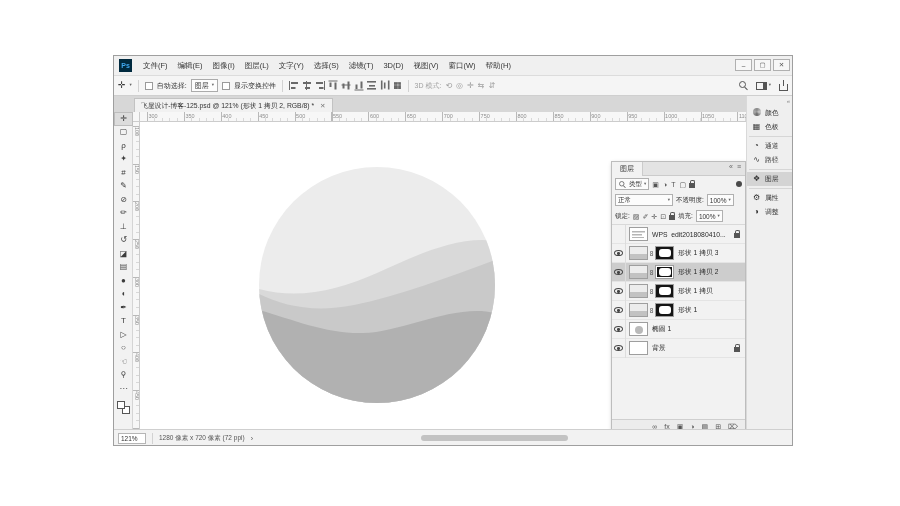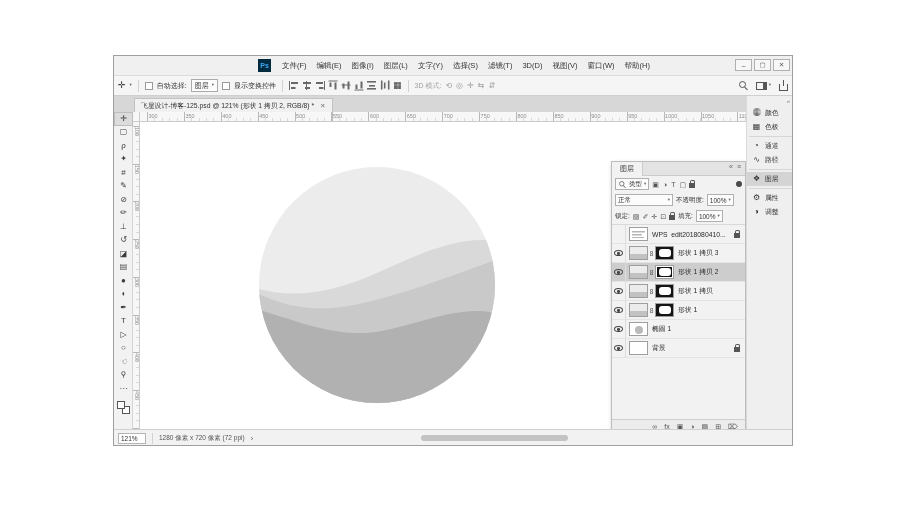--- a/index.html
+++ b/index.html
@@ -1,21 +1,21 @@
 <!DOCTYPE html>
 <html><head>
 <meta charset="utf-8">
 <style>
   html,body{margin:0;padding:0;background:#fff;}
   *{box-sizing:border-box;font-family:"Liberation Sans","DejaVu Sans",sans-serif;}
   .shot{position:relative;width:900px;height:506px;background:#fff;overflow:hidden;}
   .pswin{position:absolute;left:113px;top:55px;width:680px;height:391px;background:#f0f0f0;border:1px solid #9f9f9f;overflow:hidden;}
 
   
-  .menubar{position:absolute;left:0;top:0;width:680px;height:20px;background:#f0f0f0;border-bottom:1px solid #dcdcdc;display:flex;align-items:center;justify-content:center;}
+  .menubar{position:absolute;left:0;top:0;width:680px;height:20px;background:#f0f0f0;border-bottom:1px solid #dcdcdc;display:flex;align-items:center;}
   .pslogo{width:13px;height:13px;margin:0 6px 0 5px;background:#002a3f;color:#3fa8f0;font-size:7px;font-weight:bold;display:flex;align-items:center;justify-content:center;}
   .menu-item{font-size:7.5px;color:#333;padding:0 5px;line-height:20px;cursor:default;}
   .wctrls{position:absolute;right:4px;top:3px;display:flex;gap:2px;}
   .wbtn{width:17px;height:12px;border:1px solid #b0b0b0;background:#f7f7f7;color:#555;font-size:6.5px;display:flex;align-items:center;justify-content:center;}
 
   
   .optionsbar{position:absolute;left:0;top:20px;width:680px;height:20px;background:#f5f5f5;border-bottom:1px solid #cfcfcf;display:flex;align-items:center;padding:0 4px;gap:4px;}
   .ob-sep{width:1px;height:12px;background:#d2d2d2;margin:0 2px;}
   .ob-glyph{font-size:9px;color:#3a3a3a;line-height:1;}
   .caret{font-size:4.5px;color:#666;line-height:1;}

